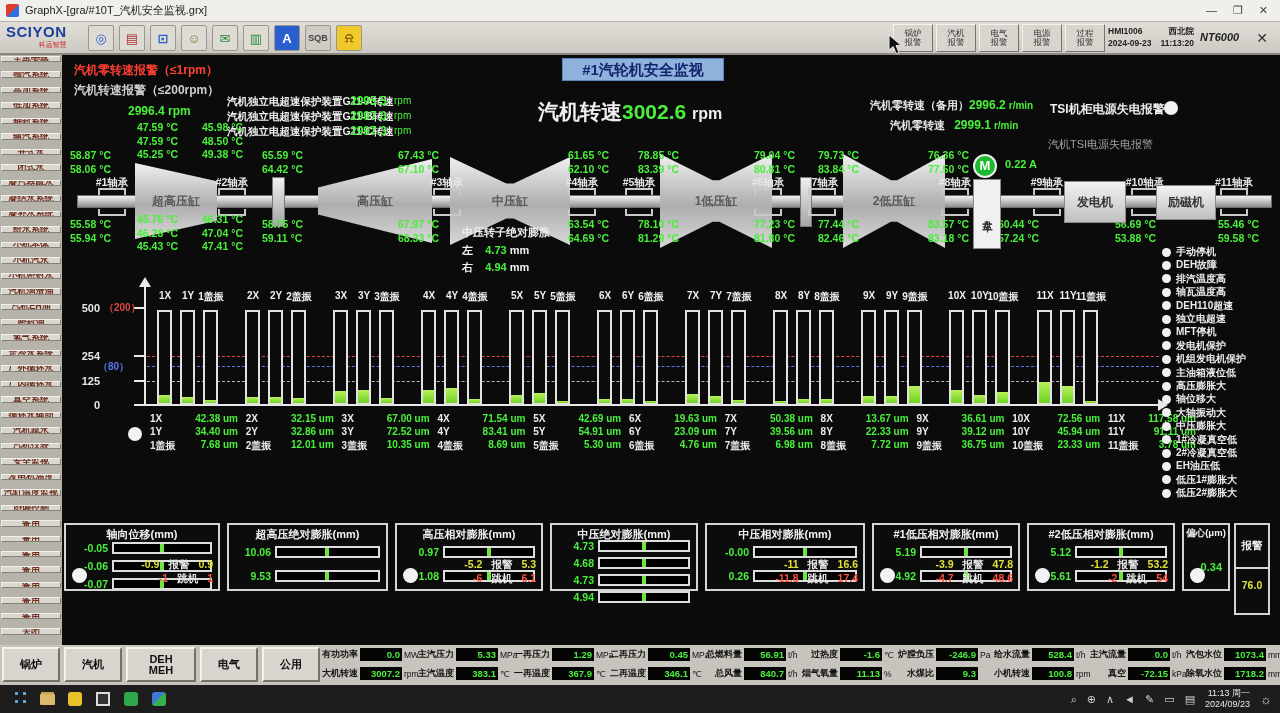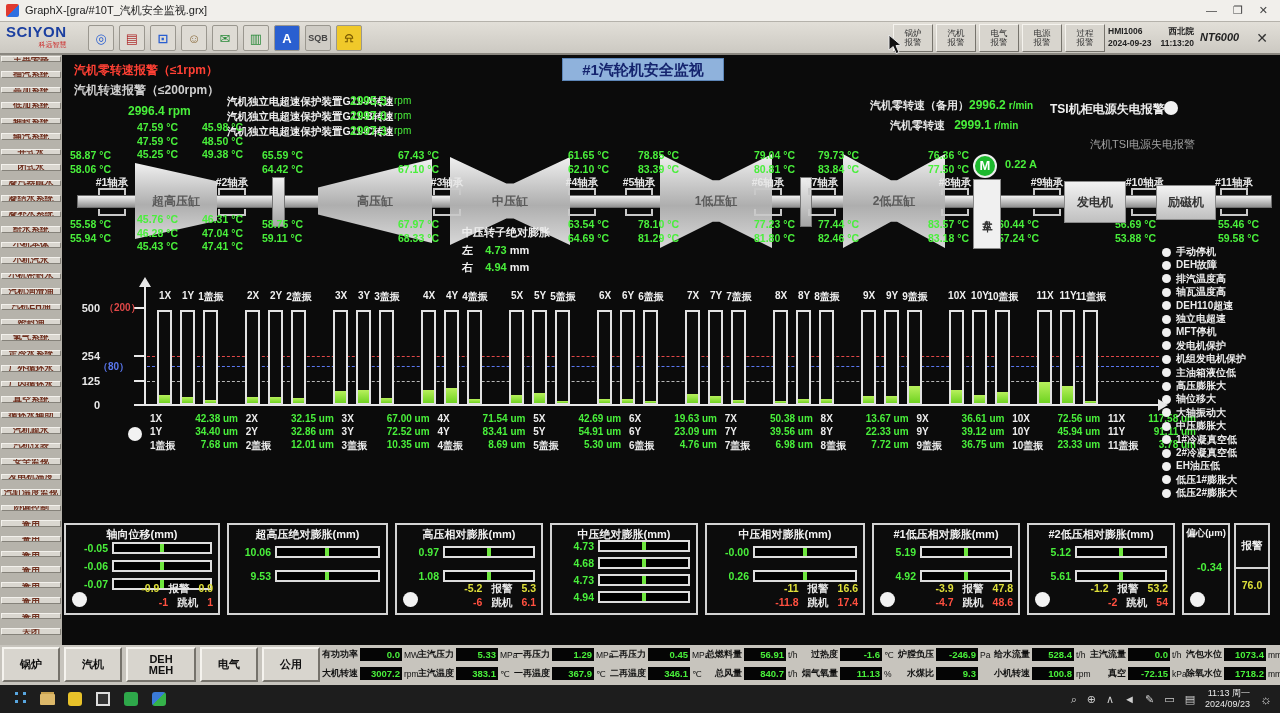--- a/index.html
+++ b/index.html
@@ -55,21 +55,21 @@
 .glab{position:absolute;width:40px;text-align:center;font-size:10px;font-weight:bold;color:#f0f0f0;white-space:nowrap}
 .tlab{position:absolute;font-size:10px;font-weight:bold;color:#ececec;white-space:nowrap}
 .tval{position:absolute;width:58px;text-align:right;font-size:10px;font-weight:bold;color:#49ef3b;white-space:nowrap}
 .ind{position:absolute;border-radius:50%;background:#f2f2f2}
 
 .ck{position:absolute;left:1100px;top:190px;width:118px}
 .ckrow{position:absolute;left:0;display:flex;align-items:center;gap:5px;white-space:nowrap}
 .ckdot{width:9px;height:9px;border-radius:50%;background:#f0f0f0;flex:none}
 .cktx{font-size:10px;color:#ececec;font-weight:bold}
 
-.panel{position:absolute;top:0;height:92px;border:2px solid #d4d4d4;background:#0c0c0c}
+.panel{position:absolute;top:0;height:68px;border:2px solid #d4d4d4;background:#0c0c0c}
 .ptitle{text-align:center;font-size:11px;font-weight:bold;color:#f2f2f2;margin-top:2px;white-space:nowrap}
 .pval{position:absolute;left:2px;width:40px;text-align:right;font-size:10.5px;font-weight:bold;color:#49ef3b}
 .pbar{position:absolute;left:46px;right:6px;height:12px;border:2px solid #ddd;background:#000}
 .pmark{position:absolute;left:48%;top:0;bottom:0;width:4px;background:#6ee63e}
 .pdiv{position:absolute;left:50%;top:0;bottom:0;width:2px;background:#ddd}
 .alrow{position:absolute;right:5px;display:flex;gap:9px;font-size:10.5px;font-weight:bold;white-space:nowrap}
 .abox{position:absolute;top:0;height:92px;border:2px solid #d4d4d4;background:#0c0c0c;text-align:center}
 
 .bottombar{position:absolute;left:0;top:645px;width:1280px;height:40px;background:#c7c4bd}
 .tab{position:absolute;top:2px;height:35px;background:#d8d5ce;border:2px solid;border-color:#f5f3ee #75726b #75726b #f5f3ee;font-size:11px;font-weight:bold;color:#111;display:flex;flex-direction:column;align-items:center;justify-content:center;line-height:11px}
@@ -192,26 +192,27 @@
         <div class="abs g" style="left: 332px; top: 40px; font-size: 10px;">rpm</div>
         <div class="abs wt b" style="left: 165px; top: 55px; font-size: 10.5px;">汽机独立电超速保护装置G11-B转速</div>
         <div class="abs g b" style="left: 288px; top: 54px; font-size: 12px;">2997.0</div>
         <div class="abs g" style="left: 332px; top: 55px; font-size: 10px;">rpm</div>
         <div class="abs wt b" style="left: 165px; top: 70px; font-size: 10.5px;">汽机独立电超速保护装置G11-C转速</div>
         <div class="abs g b" style="left: 288px; top: 69px; font-size: 12px;">2997.3</div>
         <div class="abs g" style="left: 332px; top: 70px; font-size: 10px;">rpm</div>
       </div>
 
     <div class="chip">#1汽轮机安全监视</div>
+    <div class="abs b" style="left:476px;top:43px;font-size:21px"><span class="wt">汽机转速</span><span class="g">3002.6</span> <span class="wt" style="font-size:16px">rpm</span></div>
 
     <div class="abs b" style="left:808px;top:43px;font-size:11px;color:#e4e4e4"><span>汽机零转速（备用）</span><span class="g" style="font-size:12px">2996.2</span> <span class="g" style="font-size:10px">r/min</span></div>
     <div class="abs b" style="left:828px;top:63px;font-size:11px;color:#e4e4e4"><span>汽机零转速</span>&nbsp;&nbsp;&nbsp;<span class="g" style="font-size:12px">2999.1</span> <span class="g" style="font-size:10px">r/min</span></div>
     <div class="abs wt b" style="left:988px;top:46px;font-size:12px">TSI机柜电源失电报警</div>
     <div class="tsicircle" style="left:1102px;top:46px"></div>
-    <div class="abs gy" style="left:1028px;top:82px;font-size:11px">汽机TSI电源失电报警</div>
+    <div class="abs gy" style="left:986px;top:82px;font-size:11px">汽机TSI电源失电报警</div>
 
     <div id="diagram">
         <div class="shaft" style="left: 15px; top: 140px; width: 1195px; height: 13px;"></div>
         <div class="cyl" style="left: 73px; top: 108px; width: 82px; height: 76px; clip-path: polygon(0px 0px, 100% 24%, 100% 76%, 0px 100%);">超高压缸</div>
         <div class="cyl" style="left: 256px; top: 104px; width: 114px; height: 84px; clip-path: polygon(0px 34%, 100% 0px, 100% 100%, 0px 66%);">高压缸</div>
         <div class="cyl" style="left: 388px; top: 102px; width: 120px; height: 88px; clip-path: polygon(0px 0px, 47% 30%, 53% 30%, 100% 0px, 100% 100%, 53% 70%, 47% 70%, 0px 100%);">中压缸</div>
         <div class="cyl" style="left: 598px; top: 99px; width: 112px; height: 94px; clip-path: polygon(0px 0px, 47% 28%, 53% 28%, 100% 0px, 100% 100%, 53% 72%, 47% 72%, 0px 100%);">1低压缸</div>
         <div class="cyl" style="left: 781px; top: 99px; width: 102px; height: 94px; clip-path: polygon(0px 0px, 47% 28%, 53% 28%, 100% 0px, 100% 100%, 53% 72%, 47% 72%, 0px 100%);">2低压缸</div>
         <div class="coup" style="left: 210px; top: 122px; width: 13px; height: 50px;"></div>
         <div class="coup" style="left: 738px; top: 122px; width: 12px; height: 50px;"></div>

